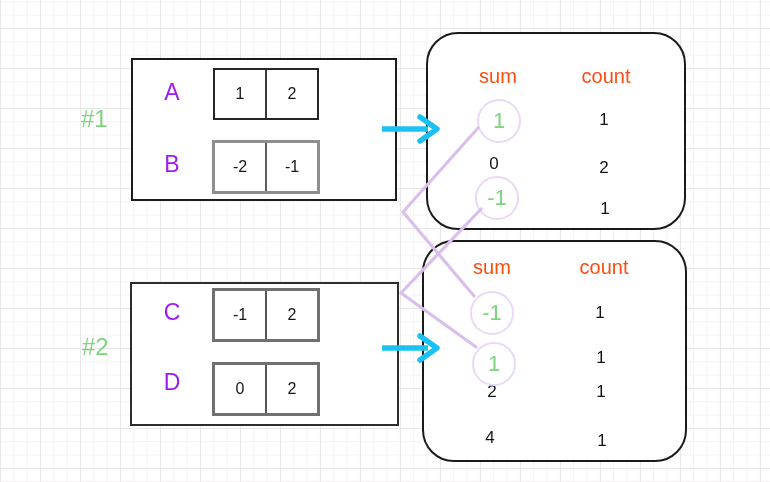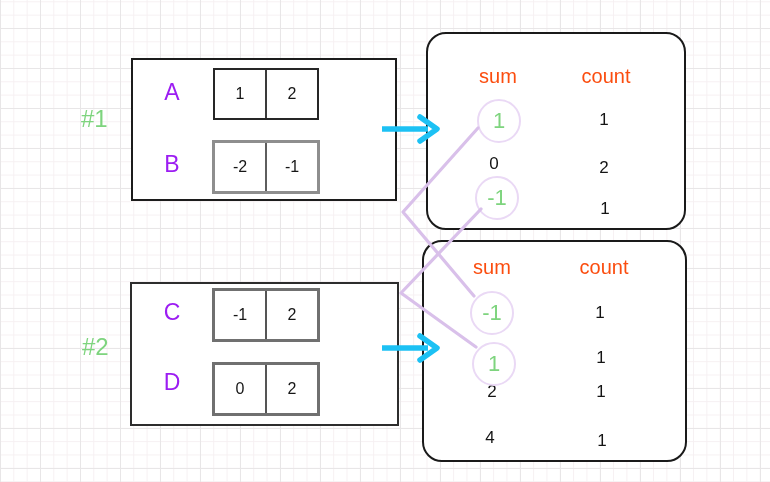--- a/index.html
+++ b/index.html
@@ -38,21 +38,21 @@
   .array-cells{position:absolute;display:flex;background:#ffffff;z-index:2;}
   .cell{width:50px;height:48px;display:flex;align-items:center;justify-content:center;font-size:16px;color:#161616;}
   .cells-a{left:213px;top:68px;border:2px solid #262626;}
   .cells-a .cell + .cell{border-left:2px solid #3a3a3a;}
   .cells-b{left:212px;top:140px;border:3px solid #8e8e8e;}
   .cells-b .cell + .cell{border-left:2px solid #5e5e5e;}
   .cells-c{left:212px;top:288px;border:3px solid #707070;}
   .cells-c .cell + .cell{border-left:2px solid #555555;}
   .cells-d{left:212px;top:362px;border:3px solid #707070;}
   .cells-d .cell + .cell{border-left:2px solid #555555;}
-  .rtable{position:absolute;background:#ffffff;border:2px solid #1a1a1a;border-radius:20px;z-index:1;}
+  .rtable{position:absolute;background:#ffffff;border:2px solid #1a1a1a;border-radius:32px;z-index:1;}
   .rtable1{left:426px;top:32px;width:256px;height:194px;}
   .rtable2{left:422px;top:240px;width:261px;height:218px;}
   .rt-item{position:absolute;transform:translate(-50%,-50%);white-space:nowrap;}
   .hdr{font-size:20px;color:var(--orange);}
   .val{font-size:17px;color:#141414;}
   .circle{
     position:absolute;width:40px;height:40px;border:2px solid var(--circle-stroke);
     border-radius:50%;display:flex;align-items:center;justify-content:center;
     font-size:22px;color:var(--green);transform:translate(-50%,-50%);z-index:3;
   }

